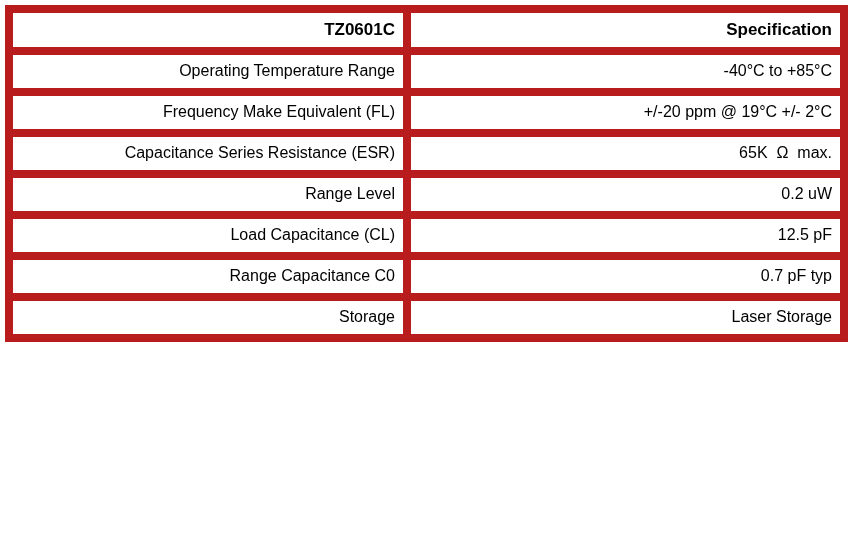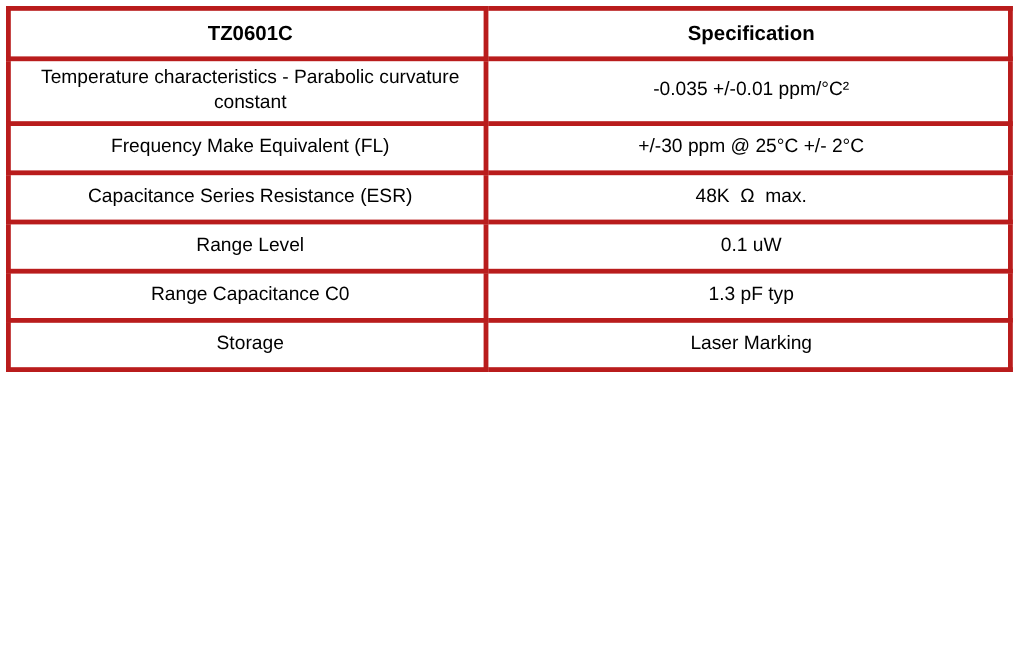--- a/index.html
+++ b/index.html
@@ -16,22 +16,22 @@
   }
   table.spec-table {
     width: 835px;
     border-collapse: collapse;
     table-layout: fixed;
     border: 3px solid #000000;
     background: #ffffff;
   }
   table.spec-table th,
   table.spec-table td {
-    border: 4px solid #b91c1c;
-    text-align: center;
+    border: 8px solid #b91c1c;
+    text-align: right;
     vertical-align: middle;
     white-space: pre-wrap;
     overflow: hidden;
   }
   table.spec-table col.col-parameter { width: 398px; }
   table.spec-table col.col-spec      { width: 437px; }
   table.spec-table th {
     font-size: 17px;
     font-weight: bold;
     height: 42px;
@@ -57,48 +57,52 @@
     </colgroup>
     <thead>
       <tr>
         <th>TZ0601C</th>
         <th>Specification</th>
       </tr>
     </thead>
     <tbody>
 
 
+  <tr>
+    <td>Operating Temperature Range</td>
+    <td>-40°C to +85°C</td>
+  </tr>
+
 
 
   <tr>
-    <td>Temperature characteristics - Parabolic curvature constant</td>
-    <td>-0.035 +/-0.01 ppm/°C²</td>
-  </tr>
-
-  <tr>
     <td>Frequency Make Equivalent (FL)</td>
-    <td>+/-30 ppm @ 25°C +/- 2°C</td>
+    <td>+/-20 ppm @ 19°C +/- 2°C</td>
   </tr>
 
   <tr>
     <td>Capacitance Series Resistance (ESR)</td>
-    <td>48K  Ω  max.</td>
+    <td>65K  Ω  max.</td>
   </tr>
 
   <tr>
     <td>Range Level</td>
-    <td>0.1 uW</td>
+    <td>0.2 uW</td>
   </tr>
 
+  <tr>
+    <td>Load Capacitance (CL)</td>
+    <td>12.5 pF</td>
+  </tr>
 
   <tr>
     <td>Range Capacitance C0</td>
-    <td>1.3 pF typ</td>
+    <td>0.7 pF typ</td>
   </tr>
 
 
   <tr>
     <td>Storage</td>
-    <td>Laser Marking</td>
+    <td>Laser Storage</td>
   </tr>
 </tbody>
   </table>
 </div>
 
 </body></html>

